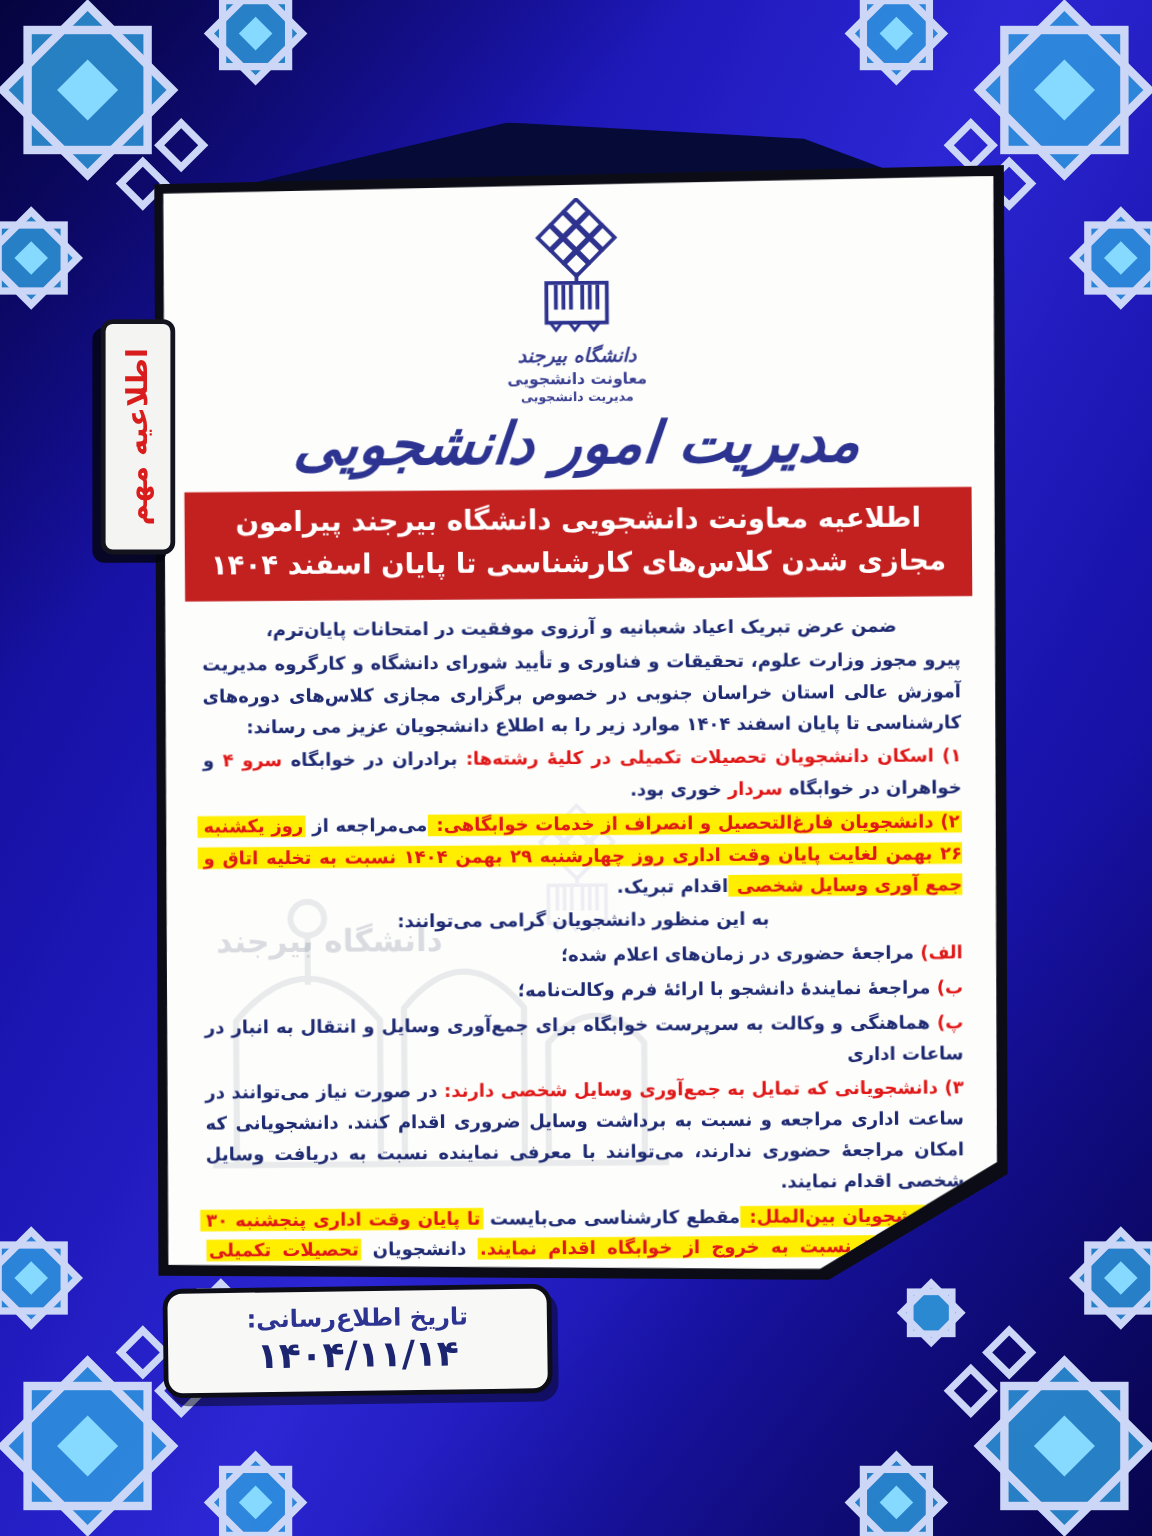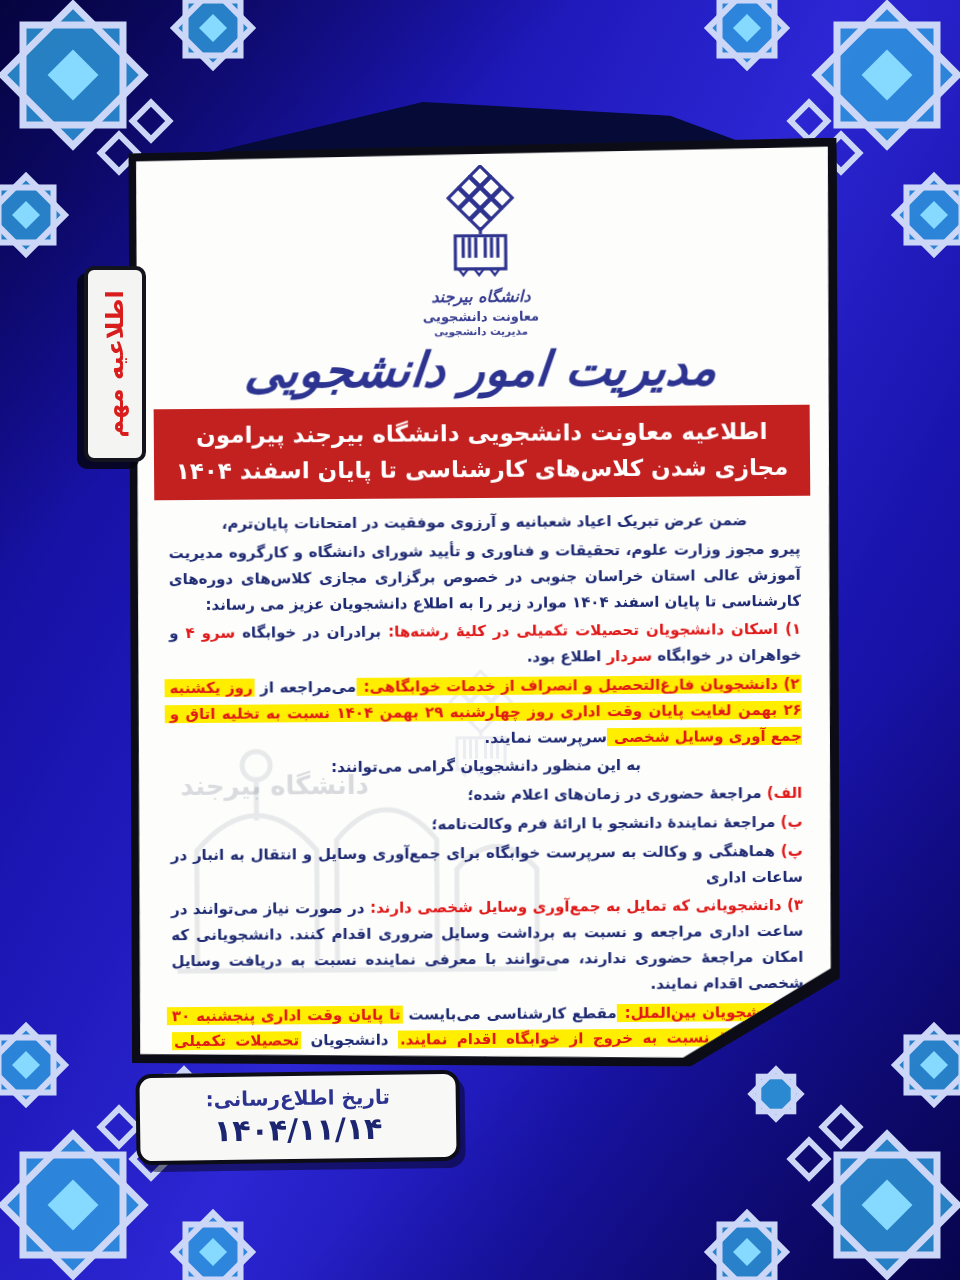--- a/index.html
+++ b/index.html
@@ -179,22 +179,22 @@
     <div class="main-title">مدیریت امور دانشجویی</div>
 
     <div class="banner">
       <div>اطلاعیه معاونت دانشجویی دانشگاه بیرجند پیرامون</div>
       <div>مجازی شدن کلاس‌های کارشناسی تا پایان اسفند ۱۴۰۴</div>
     </div>
 
     <div class="notice-body">
       <div class="blk center"><span class="seg seg-blue">ضمن عرض تبریک اعیاد شعبانیه و آرزوی موفقیت در امتحانات پایان‌ترم،</span></div>
       <div class="blk"><span class="seg seg-blue">پیرو مجوز وزارت علوم، تحقیقات و فناوری و تأیید شورای دانشگاه و کارگروه مدیریت آموزش عالی استان خراسان جنوبی در خصوص برگزاری مجازی کلاس‌های دوره‌های کارشناسی تا پایان اسفند ۱۴۰۴ موارد زیر را به اطلاع دانشجویان عزیز می رساند:</span></div>
-      <div class="blk"><span class="seg seg-red">۱) اسکان دانشجویان تحصیلات تکمیلی در کلیهٔ رشته‌ها: </span><span class="seg seg-blue">برادران در خوابگاه </span><span class="seg seg-red">سرو ۴</span><span class="seg seg-blue"> و خواهران در خوابگاه </span><span class="seg seg-red">سردار</span><span class="seg seg-blue"> اطلاع بود.</span></div>
-      <div class="blk"><span class="seg seg-hl">۲) دانشجویان فارغ‌التحصیل و انصراف از خدمات خوابگاهی: </span><span class="seg seg-blue">می‌مراجعه از </span><span class="seg seg-hl">روز یکشنبه ۲۶ بهمن لغایت پایان وقت اداری روز چهارشنبه ۲۹ بهمن ۱۴۰۴ نسبت به تخلیه اتاق و جمع آوری وسایل شخصی </span><span class="seg seg-blue">سرپرست نمایند.</span></div>
+      <div class="blk"><span class="seg seg-red">۱) اسکان دانشجویان تحصیلات تکمیلی در کلیهٔ رشته‌ها: </span><span class="seg seg-blue">برادران در خوابگاه </span><span class="seg seg-red">سرو ۴</span><span class="seg seg-blue"> و خواهران در خوابگاه </span><span class="seg seg-red">سردار</span><span class="seg seg-blue"> خوری بود.</span></div>
+      <div class="blk"><span class="seg seg-hl">۲) دانشجویان فارغ‌التحصیل و انصراف از خدمات خوابگاهی: </span><span class="seg seg-blue">می‌مراجعه از </span><span class="seg seg-hl">روز یکشنبه ۲۶ بهمن لغایت پایان وقت اداری روز چهارشنبه ۲۹ بهمن ۱۴۰۴ نسبت به تخلیه اتاق و جمع آوری وسایل شخصی </span><span class="seg seg-blue">اقدام تبریک.</span></div>
       <div class="blk center"><span class="seg seg-blue">به این منظور دانشجویان گرامی می‌توانند:</span></div>
       <div class="blk"><span class="seg seg-red">الف) </span><span class="seg seg-blue">مراجعهٔ حضوری در زمان‌های اعلام شده؛</span></div>
       <div class="blk"><span class="seg seg-red">ب) </span><span class="seg seg-blue">مراجعهٔ نمایندهٔ دانشجو با ارائهٔ فرم وکالت‌نامه؛</span></div>
       <div class="blk"><span class="seg seg-red">پ) </span><span class="seg seg-blue">هماهنگی و وکالت به سرپرست خوابگاه برای جمع‌آوری وسایل و انتقال به انبار در ساعات اداری</span></div>
       <div class="blk"><span class="seg seg-red">۳) دانشجویانی که تمایل به جمع‌آوری وسایل شخصی دارند: </span><span class="seg seg-blue">در صورت نیاز می‌توانند در ساعت اداری مراجعه و نسبت به برداشت وسایل ضروری اقدام کنند. دانشجویانی که امکان مراجعهٔ حضوری ندارند، می‌توانند با معرفی نماینده نسبت به دریافت وسایل شخصی اقدام نمایند.</span></div>
       <div class="blk"><span class="seg seg-hl">۴) دانشجویان بین‌الملل: </span><span class="seg seg-blue">مقطع کارشناسی می‌بایست </span><span class="seg seg-hl">تا پایان وقت اداری پنجشنبه ۳۰ بهمن ۱۴۰۴ نسبت به خروج از خوابگاه اقدام نمایند.</span><span class="seg seg-blue"> دانشجویان </span><span class="seg seg-hl">تحصیلات تکمیلی</span><span class="seg seg-blue"> برادران در خوابگاه </span><span class="seg seg-red">سرو ۴</span><span class="seg seg-blue"> و دختران در خوابگاه </span><span class="seg seg-red">سردار</span><span class="seg seg-blue"> اسکان خواهند یافت.</span></div>
       <div class="blk"><span class="seg seg-red">۵)  همچنین در خصوص تغذیه دانشجویان تحصیلات تکمیلی می رساند: </span><span class="seg seg-blue">سالن های غذا خوری مشابه روال قبل فعال خواهد بود اما با توجه به آمار بسیار پایین رزرو،</span><span class="seg seg-red">صرفا یک نوع غذا در هروعده غذایی</span><span class="seg seg-blue"> طبخ و توزیع خواهد شد.</span></div>
       <div class="blk center"><span class="seg seg-blue">پیشاپیش از همکاری وهمراهی کلیه دانشجویان محترم در اجرای مصوبات کمال تشکروقدردانی را داریم.</span></div>
     </div>
 

